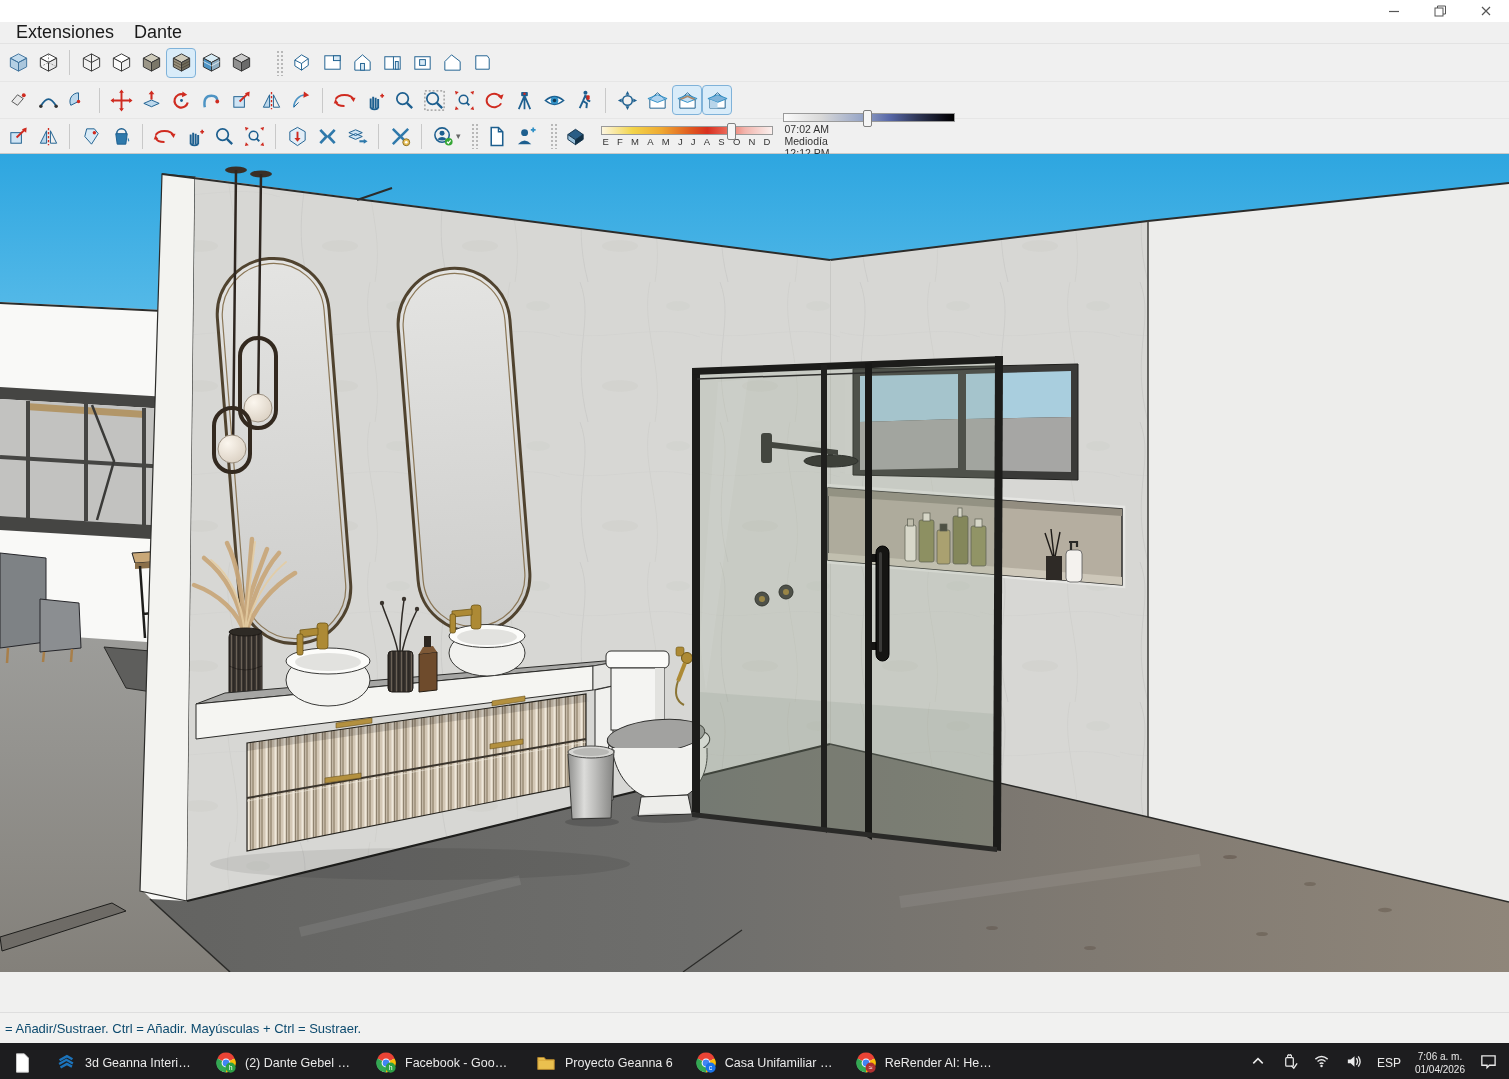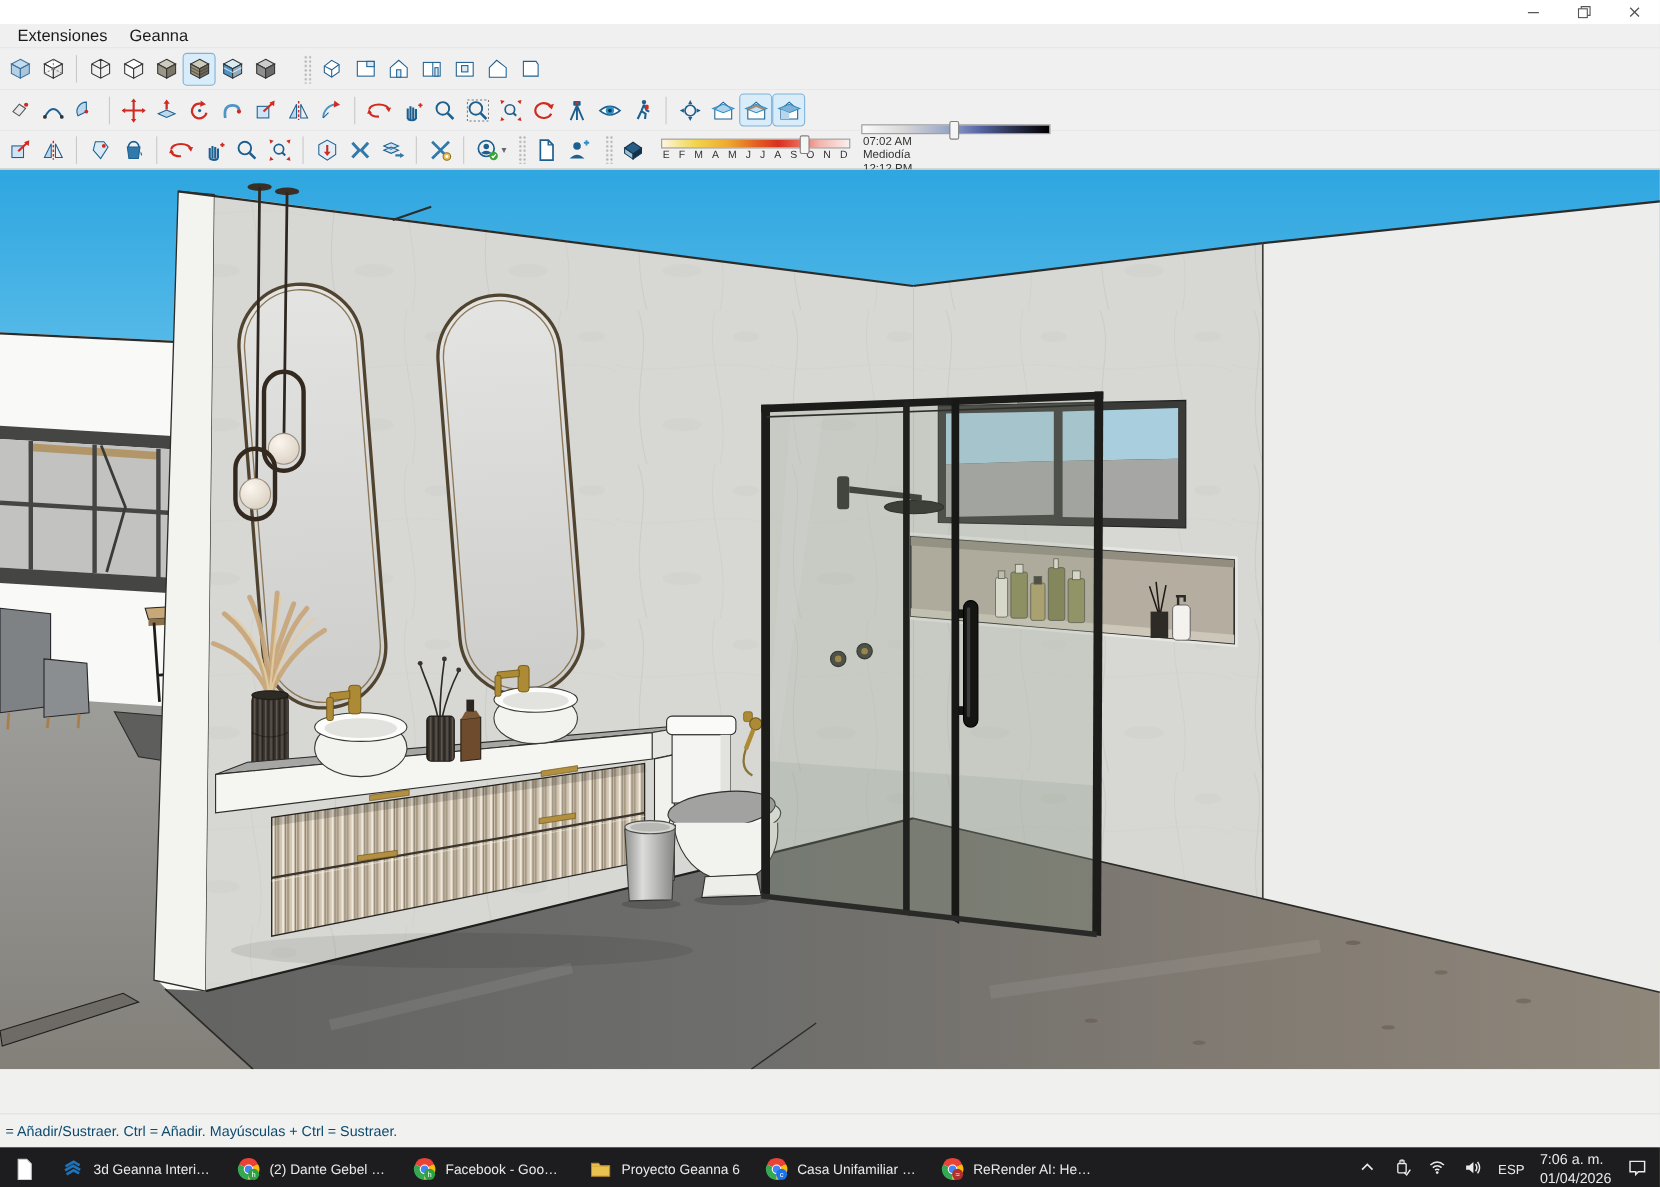--- a/index.html
+++ b/index.html
@@ -4,21 +4,21 @@
 <style>
   html,body{margin:0;padding:0;background:#444;}
   .app{position:relative;width:1509px;height:1079px;background:#f0f0f0;overflow:hidden;
        font-family:"Liberation Sans",sans-serif;-webkit-font-smoothing:antialiased;}
   
   .titlebar{height:22px;background:#ffffff;display:flex;justify-content:flex-end;align-items:center;}
   .wbtn{width:46px;height:22px;display:flex;align-items:center;justify-content:center;cursor:default;}
   .wbtn svg{width:16px;height:16px;}
   
   .menubar{height:21px;background:#f0f0f0;display:flex;align-items:center;padding-left:6px;
-           font-size:15px;color:#1a1a1a;border-bottom:1px solid #e3e3e3;}
+           font-size:18px;color:#1a1a1a;border-bottom:1px solid #e3e3e3;}
   .menu-item{padding:2px 10px;}
   
   .tb{background:#f0f0f0;display:flex;align-items:center;padding-left:3px;}
   .tb1{height:37px;border-bottom:1px solid #e6e6e6;}
   .tb2{height:36px;border-bottom:1px solid #e6e6e6;}
   .tb3{height:34px;border-bottom:1px solid #c9c9c9;}
   .ico{width:30px;height:30px;display:flex;align-items:center;justify-content:center;
        border-radius:4px;flex:0 0 auto;box-sizing:border-box;}
   .ico svg{width:23px;height:23px;}
   .ico.sel{background:#d9ecf9;border:1px solid #7fb2d9;}
@@ -40,21 +40,21 @@
   .statusbar{height:30px;background:#f1f1f0;border-top:1px solid #dedede;display:flex;
              align-items:center;padding-left:5px;font-size:13px;color:#0c4a6e;}
   
   .taskbar{height:39px;background:#1d1d1f;display:flex;align-items:center;color:#eaeaea;font-size:12.5px;}
   .titem{display:flex;align-items:center;height:100%;padding:0 11px;position:relative;flex:0 0 auto;}
   .titem svg{width:22px;height:22px;flex:0 0 auto;}
   .tlabel{margin-left:8px;max-width:108px;white-space:nowrap;overflow:hidden;text-overflow:ellipsis;}
   .tray{margin-left:auto;display:flex;align-items:center;gap:14px;padding-right:12px;}
   .tray svg{width:18px;height:18px;}
   .lang{font-size:12px;}
-  .clock{text-align:left;font-size:13px;line-height:1.3;}
+  .clock{text-align:center;font-size:10px;line-height:1.3;}
 </style>
 </head>
 <body>
 
 <div class="app">
 
   <div class="titlebar">
     <div id="wcontrols" style="display:flex">
         <div class="wbtn">
           <svg viewBox="0 0 16 16">
@@ -70,21 +70,21 @@
         <div class="wbtn">
           <svg viewBox="0 0 16 16">
             <path d="M4 4 12 12 M12 4 4 12" stroke="#555" stroke-width="1.2"></path>
           </svg>
         </div>
       </div>
   </div>
 
   <div class="menubar" id="menubar">
       <span class="menu-item">Extensiones</span>
-      <span class="menu-item">Geanna</span>
+      <span class="menu-item">Dante</span>
     </div>
 
   <div class="tb tb1" id="tb1">
       <div class="ico">
         <svg viewBox="0 0 24 24">
           <path d="M12 3 20.5 7.5 12 12 3.5 7.5Z" fill="rgba(150,200,235,.5)" stroke="#3f729c"></path>
           <path d="M3.5 7.5 12 12 12 21 3.5 16.5Z" fill="rgba(120,175,215,.5)" stroke="#3f729c"></path>
           <path d="M12 12 20.5 7.5 20.5 16.5 12 21Z" fill="rgba(100,155,200,.5)" stroke="#3f729c"></path>
         </svg>
       </div>

